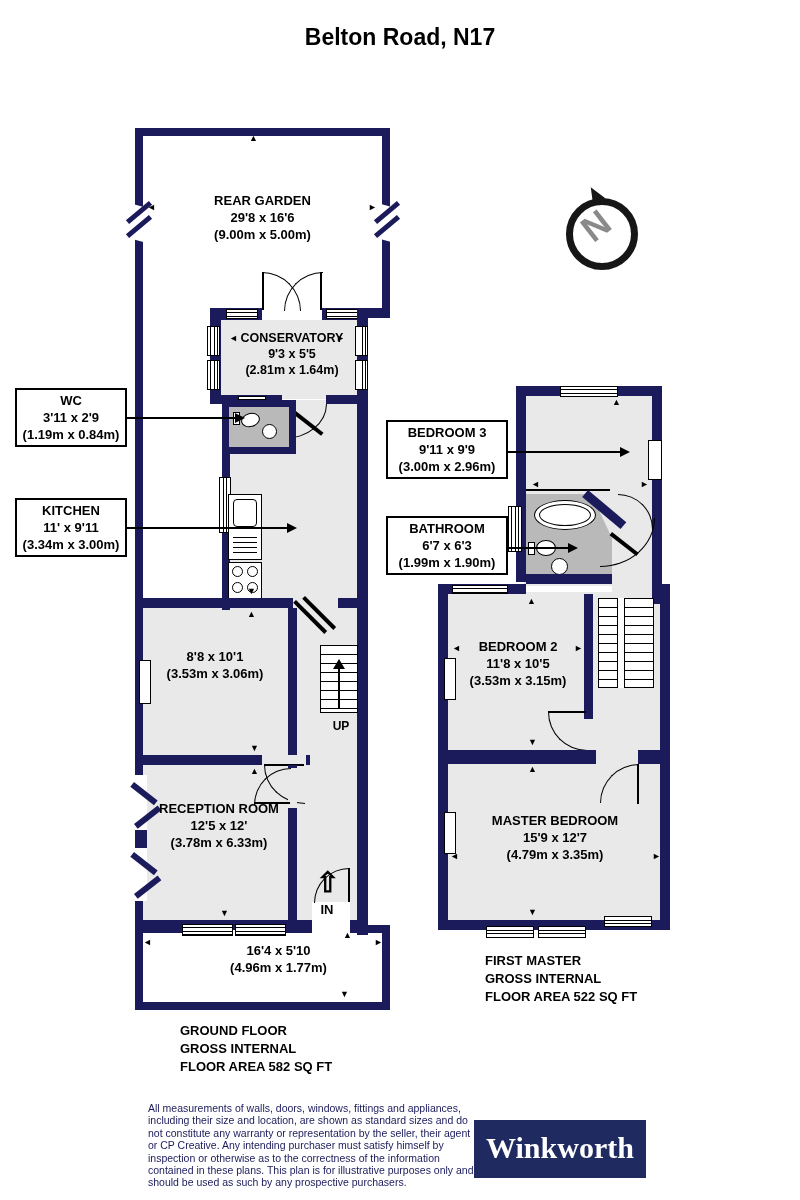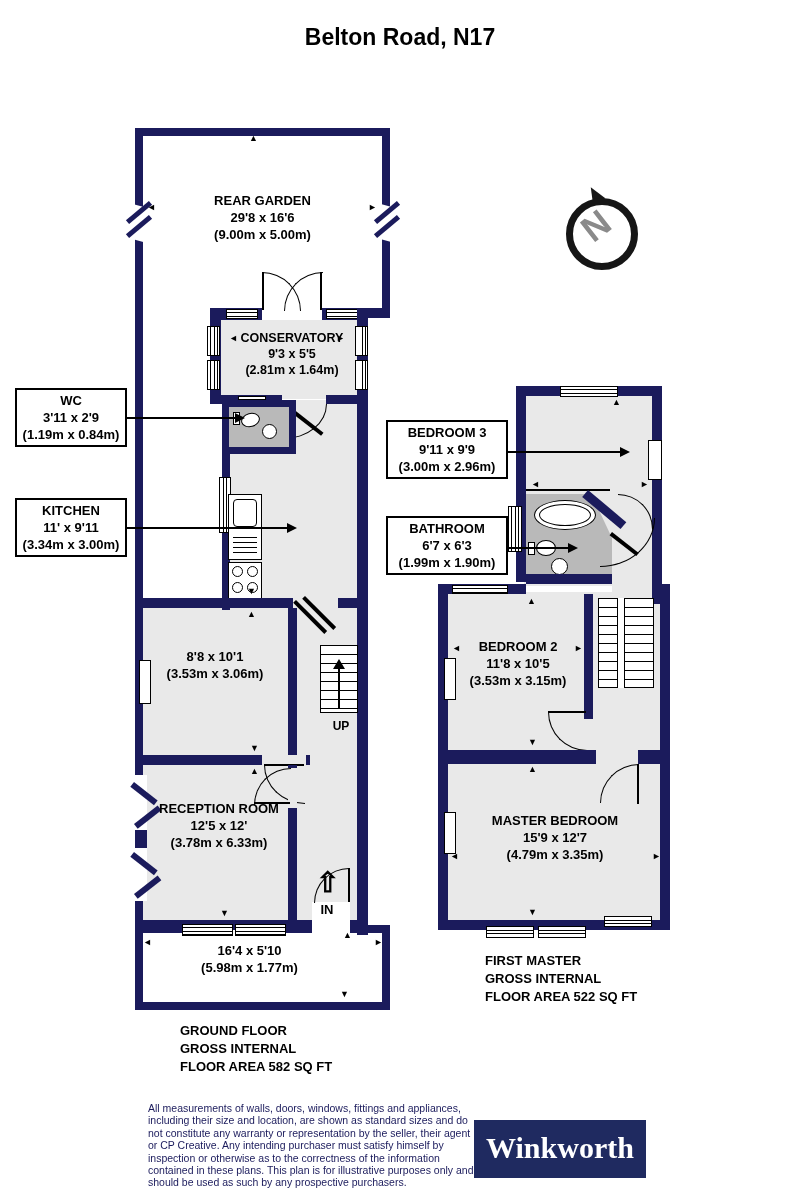--- a/index.html
+++ b/index.html
@@ -173,23 +173,23 @@
   <div class="abs" style="left:316px;top:866px;font-size:28px;font-weight:bold;">⇧</div>
   <div class="room-label" style="left:314px;top:901px;width:26px;font-size:13px;">IN</div>
 
   <div class="wall" style="left:135px;top:1002px;width:255px;height:8px;"></div>
   <div class="wall" style="left:382px;top:925px;width:8px;height:85px;"></div>
   <div class="wall" style="left:143px;top:925px;width:39px;height:8px;"></div>
   <div class="wall" style="left:286px;top:925px;width:26px;height:8px;"></div>
   <div class="wall" style="left:350px;top:925px;width:32px;height:8px;"></div>
   <div class="win-h" style="left:182px;top:924px;width:51px;height:12px;"></div>
   <div class="win-h" style="left:235px;top:924px;width:51px;height:12px;"></div>
-  <div class="room-label" style="left:147px;top:942px;width:205px;">
+  <div class="room-label" style="left:176px;top:942px;width:205px;">
     <div>16'4 x 5'10</div>
-    <div>(5.98m x 1.77m)</div>
+    <div>(4.96m x 1.77m)</div>
   </div>
 
   <div class="footer-text" style="left:180px;top:1022px;">
     <div>GROUND FLOOR</div>
     <div>GROSS INTERNAL</div>
     <div>FLOOR AREA 582 SQ FT</div>
   </div>
 
   <div class="callout" style="left:15px;top:388px;width:112px;">
     <div>WC</div>

